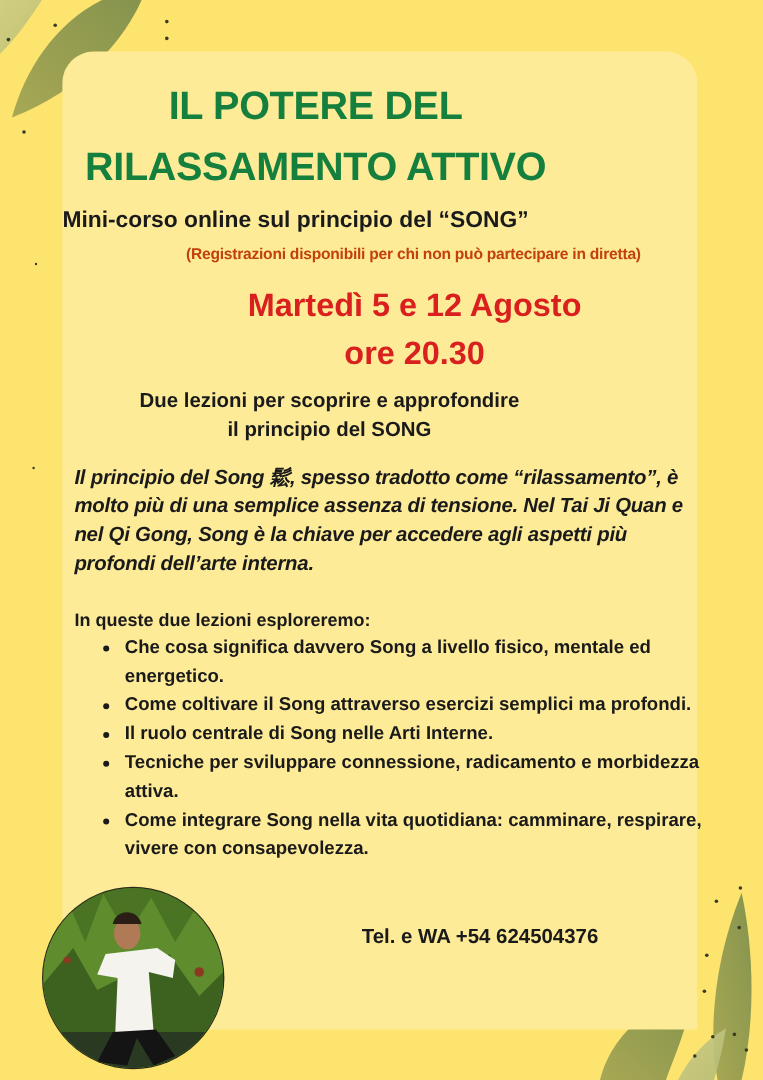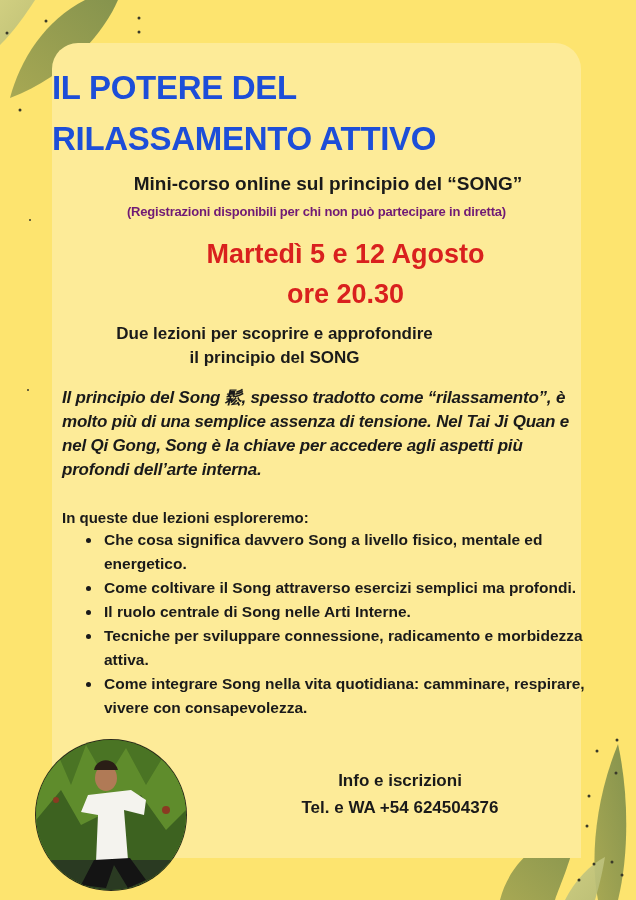--- a/index.html
+++ b/index.html
@@ -8,31 +8,32 @@
       background: #fde46f;
       font-family: "Liberation Sans", "DejaVu Sans", sans-serif;
     }
     .bg-deco { position: absolute; left: 0; top: 0; width: 636px; height: 900px; pointer-events: none; }
     .card {
       position: absolute; left: 52px; top: 43px; width: 529px; height: 815px;
       background: #fdeb98; border-radius: 26px 26px 0 0;
     }
     .title {
       position: absolute; left: 52px; width: 422px; top: 62px;
-      color: #1d4ed8; font-weight: bold;
+      text-align: center; color: #15803d; font-weight: bold;
       font-size: 33px; line-height: 51px; letter-spacing: -0.3px;
     }
     .subtitle {
       position: absolute; left: 52px; width: 552px; top: 172px;
-      text-align: center; color: #1a1a1a; font-weight: bold; font-size: 19px; line-height: 24px;
+      text-align: left; color: #1a1a1a; font-weight: bold; font-size: 19px; line-height: 24px;
     }
     .note {
       position: absolute; left: 52px; width: 529px; top: 203px;
-      text-align: center; color: #701a75; font-weight: bold; font-size: 13px; line-height: 18px;
+      text-align: center; color: #c2410c; font-weight: bold; font-size: 13px; line-height: 18px;
       letter-spacing: -0.2px;
+      padding-left: 28px;
     }
     .date {
       position: absolute; left: 52px; width: 587px; top: 234px;
       text-align: center; color: #d9201e; font-weight: bold; font-size: 27px; line-height: 40px;
     }
     .lessons {
       position: absolute; left: 52px; width: 445px; top: 322px;
       text-align: center; color: #1a1a1a; font-weight: bold; font-size: 17px; line-height: 24px;
     }
     .intro {
@@ -150,15 +151,14 @@
     <rect x="0" y="120" width="150" height="30" fill="#2a3a22"></rect>
 
     <ellipse cx="70" cy="38" rx="11" ry="13" fill="#b07a56"></ellipse>
     <path d="M58,30 C60,18 78,16 82,30 Z" fill="#2a1e16"></path>
     <path d="M52,55 L95,50 L110,60 L108,75 L88,70 L92,120 L60,122 L62,75 L45,72 Z" fill="#f4f3ee"></path>
     <path d="M58,120 L45,145 L70,148 L78,125 L92,148 L110,140 L94,118 Z" fill="#141414"></path>
   </svg>
 </div>
 
 <div class="contact">
-  <div>Info e iscrizioni</div>
   <div>Tel. e WA +54 624504376</div>
 </div>
 
 </body></html>

